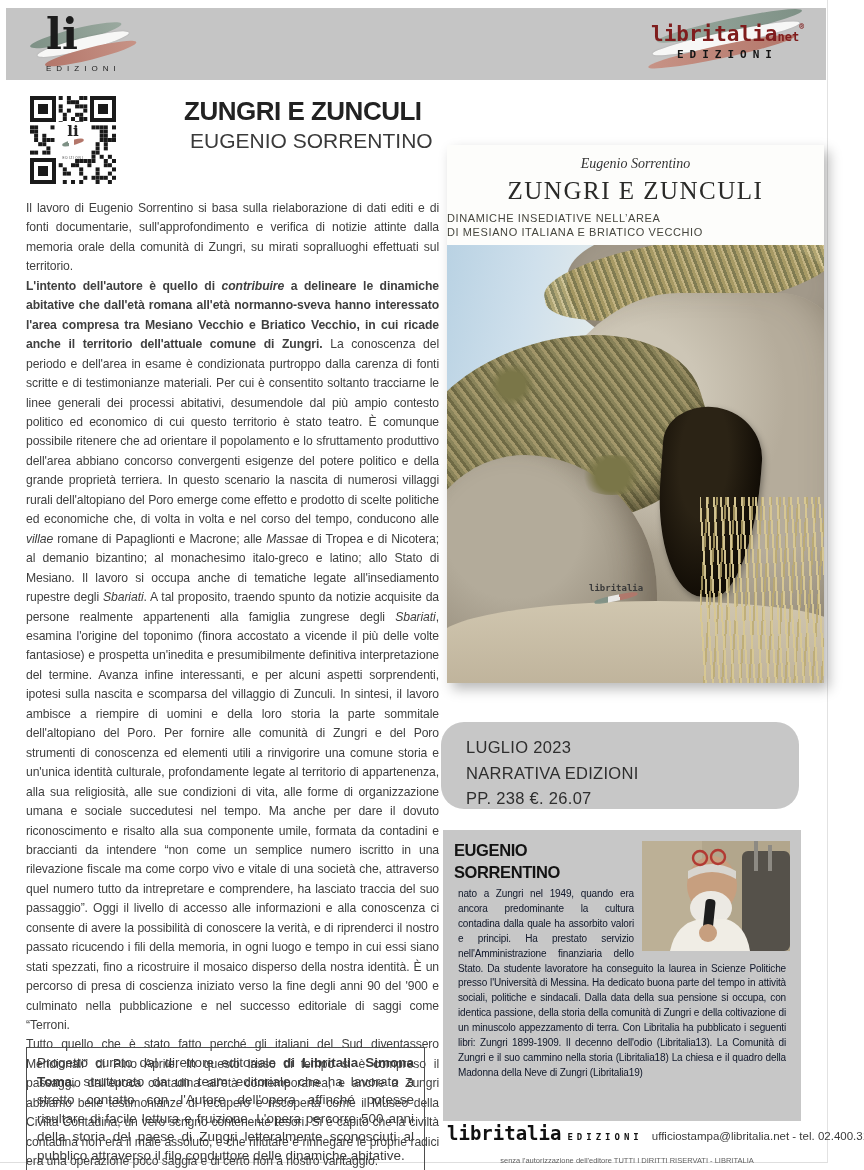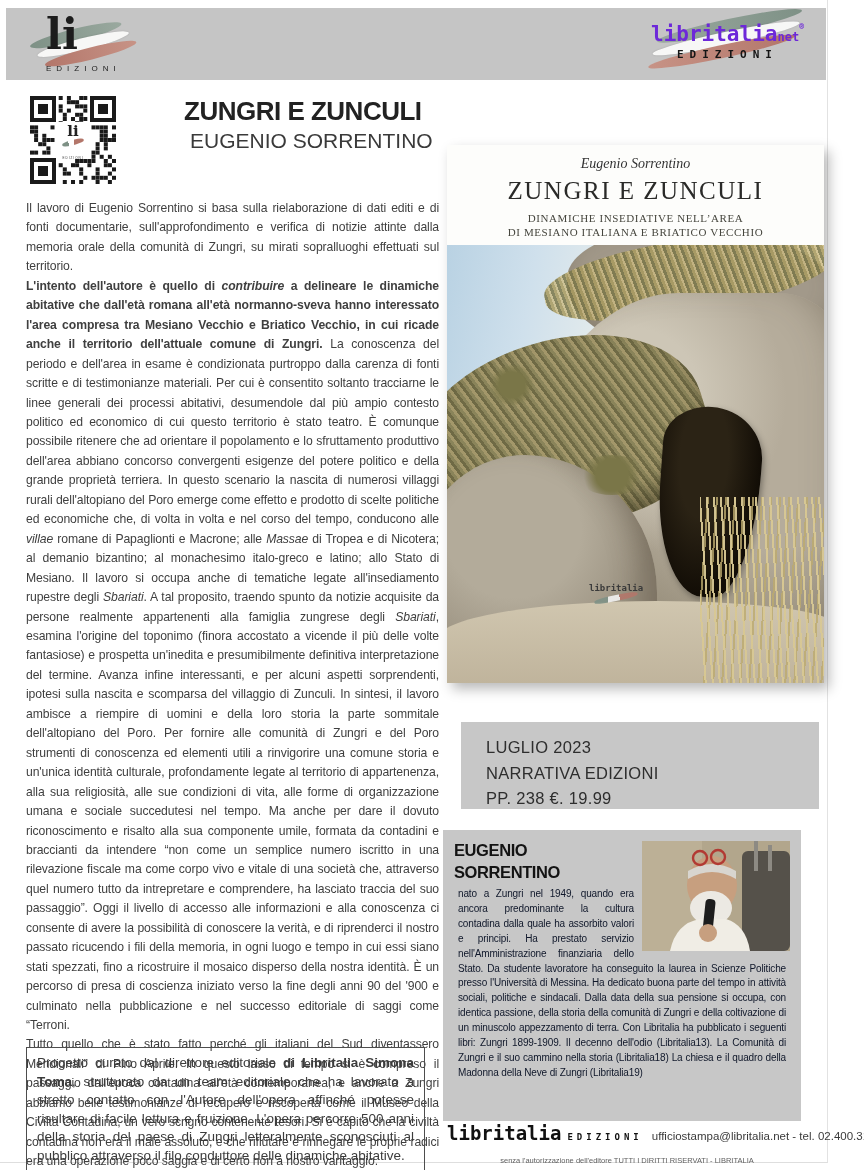--- a/index.html
+++ b/index.html
@@ -16,21 +16,21 @@
   .logo-left .swoosh .w{left:5px;top:13px;width:94px;height:12px;background:#f7f7f6;box-shadow:0 0 2px rgba(0,0,0,.15);}
   .logo-left .swoosh .r{left:10px;top:24px;width:94px;height:12px;background:linear-gradient(90deg,var(--flagRed,#b3766a),#c79386);}
   .logo-left .mark{position:absolute;left:16px;top:0px;font-family:"DejaVu Serif",serif;font-weight:700;font-size:42px;line-height:46px;color:#1c1c1c;}
   .logo-left .sub{position:absolute;left:16px;top:52px;font-size:8px;letter-spacing:5px;color:#1c1c1c;}
 
   .logo-right{position:absolute;right:8px;top:6px;width:175px;height:62px;}
   .logo-right .swoosh{left:2px;top:6px;width:162px;height:46px;transform:rotate(-12deg);}
   .logo-right .swoosh .g{left:14px;top:0;width:148px;height:14px;background:linear-gradient(90deg,#9aa99f,var(--flagGreen,#7e9186));}
   .logo-right .swoosh .w{left:7px;top:12px;width:150px;height:13px;background:#f7f7f6;box-shadow:0 0 2px rgba(0,0,0,.15);}
   .logo-right .swoosh .r{left:0;top:24px;width:150px;height:13px;background:linear-gradient(90deg,#c79386,var(--flagRed,#b3766a));}
-  .logo-right .line1{position:absolute;left:8px;top:8px;font-family:"DejaVu Sans Mono",monospace;font-weight:700;color:#6d28d9;}
+  .logo-right .line1{position:absolute;left:8px;top:8px;font-family:"DejaVu Sans Mono",monospace;font-weight:700;color:#7f1d1d;}
   .logo-right .line1 .big{font-size:21px;}
   .logo-right .line1 .net{font-size:12px;}
   .logo-right .line1 .reg{font-size:8px;vertical-align:top;}
   .logo-right .sub{position:absolute;left:34px;top:34px;font-family:"DejaVu Sans Mono",monospace;font-weight:700;font-size:11px;letter-spacing:6px;color:#151515;}
 
   
   .qr{position:absolute;left:28px;top:94px;width:90px;height:92px;background:#fff;}
   .qr svg{position:absolute;left:0;top:0;}
   .qr .finder{position:absolute;width:26px;height:26px;border:4px solid #1a1a1a;box-sizing:border-box;background:#fff;}
   .qr .finder i{position:absolute;left:4px;top:4px;width:10px;height:10px;background:#1a1a1a;display:block;}
@@ -49,37 +49,37 @@
   .body-col{position:absolute;left:26px;top:199px;width:413px;font-size:12.2px;line-height:19.45px;letter-spacing:-0.1px;text-align:justify;color:var(--text,#3f3f3f);}
   .body-col p{margin:0;}
 
   .project-box{position:absolute;left:26px;top:1047px;width:399px;box-sizing:border-box;border:1.5px solid #4d4d4d;padding:6px 10px 8px 10px;font-size:13.5px;line-height:18.6px;text-align:justify;color:#3c3c3c;}
   .project-box p{margin:0;}
 
   
   .cover{position:absolute;left:447px;top:145px;width:377px;height:538px;background:#fdfdfb;box-shadow:5px 6px 12px rgba(0,0,0,.28);}
   .cover .c-author{margin-top:11px;text-align:center;font-family:"Liberation Serif",serif;font-style:italic;font-size:14px;color:#333;}
   .cover .c-title{margin-top:5px;text-align:center;font-family:"Liberation Serif",serif;font-size:25px;letter-spacing:1.5px;color:#2a2a28;}
-  .cover .c-sub{margin-top:6px;text-align:center;font-family:Liberation Serif, serif;font-size:11px;letter-spacing:0.6px;line-height:14px;color:#46463e;}
+  .cover .c-sub{margin-top:6px;text-align:left;font-family:Liberation Sans, sans-serif;font-size:11px;letter-spacing:0.6px;line-height:14px;color:#46463e;}
   .photo{position:absolute;left:0;top:100px;width:377px;height:438px;overflow:hidden;background:linear-gradient(100deg,var(--sky,#b9d2e3) 0%,#cfe0ec 20%,#e9eeec 42%,#f6f2e7 60%,#efe9da 100%);}
   .photo .rock-main{position:absolute;left:84px;top:48px;width:330px;height:420px;border-radius:45% 25% 30% 35%;background:radial-gradient(circle at 30% 25%,#cdc6b6 0 18%,transparent 40%),radial-gradient(circle at 70% 30%,#b5ac9b 0 35%,transparent 60%),radial-gradient(circle at 55% 70%,#978e7b 0 45%,transparent 75%),#a89f8e;box-shadow:inset -18px -20px 40px rgba(60,50,35,.35);}
   .photo .rock-top{position:absolute;left:120px;top:-16px;width:270px;height:130px;border-radius:40% 55% 45% 60%;background:radial-gradient(circle at 40% 60%,#b9b09e 0 40%,transparent 70%),#a29ا;background-color:#a2998a;box-shadow:inset 0 -12px 24px rgba(80,70,50,.3);}
   .photo .grass-top{position:absolute;left:96px;top:-6px;width:300px;height:74px;border-radius:50% 40% 60% 50%;background:repeating-linear-gradient(78deg,rgba(122,118,72,.85) 0 3px,rgba(168,154,94,.85) 3px 6px,rgba(201,184,127,.8) 6px 8px);transform:rotate(-9deg);}
   .photo .ridge{position:absolute;left:-40px;top:96px;width:300px;height:190px;border-radius:50% 50% 35% 35%;transform:rotate(-17deg);background:repeating-linear-gradient(70deg,#6f6a45 0 3px,#8a845a 3px 6px,#a3976a 6px 9px);box-shadow:inset 0 -14px 22px rgba(40,35,20,.4);}
   .photo .rock-left{position:absolute;left:-30px;top:210px;width:240px;height:250px;border-radius:45% 55% 40% 40%;background:radial-gradient(circle at 40% 30%,#b3ab9a 0 30%,transparent 60%),#9a9180;box-shadow:inset -14px -16px 30px rgba(60,50,35,.35);}
   .photo .cave{position:absolute;left:212px;top:162px;width:100px;height:190px;transform:rotate(4deg);border-radius:52% 60% 45% 55% / 22% 30% 78% 66%;background:radial-gradient(ellipse at 42% 28%,#2b2315 0 30%,var(--cave,#120d06) 70%);box-shadow:2px 3px 6px rgba(0,0,0,.35);}
   .photo .sand{position:absolute;left:-10px;bottom:-14px;width:400px;height:96px;border-radius:55% 45% 0 0/40% 26% 0 0;background:linear-gradient(#d0c6af,#bdb199);}
   .photo .grass-right{position:absolute;right:-6px;bottom:-4px;width:130px;height:190px;background:repeating-linear-gradient(86deg,transparent 0 5px,rgba(216,200,148,.95) 5px 7px),repeating-linear-gradient(94deg,transparent 0 7px,rgba(188,170,110,.8) 7px 9px);}
   .photo .tuft{position:absolute;width:70px;height:40px;border-radius:50%;background:radial-gradient(circle,#7a7648 0 40%,transparent 70%);}
   .photo .wm{position:absolute;left:142px;top:332px;text-align:center;}
   .photo .wm .t{font-family:"DejaVu Sans Mono",monospace;font-weight:700;font-size:9px;color:#3a3a3a;}
   .photo .wm .b{display:block;width:44px;height:6px;margin:0 auto;background:linear-gradient(100deg,var(--flagGreen,#7e9186) 32%,#f2f2f2 32% 58%,var(--flagRed,#b3766a) 58%);transform:rotate(-12deg);border-radius:40%;opacity:.9;}
 
   
-  .pubinfo{position:absolute;left:461px;top:722px;width:358px;height:87px;box-sizing:border-box;background:var(--box,#c7c7c7);padding:13px 0 0 25px;}
+  .pubinfo{position:absolute;left:441px;top:722px;width:358px;height:87px;box-sizing:border-box;background:var(--box,#c7c7c7);padding:13px 0 0 25px;border-radius:23px;}
   .pubinfo div{font-size:16.5px;line-height:25.5px;letter-spacing:.3px;color:#2e2e2e;}
 
   
   .author-box{position:absolute;left:443px;top:830px;width:358px;height:291px;box-sizing:border-box;background:var(--box,#c7c7c7);padding:9px 11px;overflow:hidden;}
   .author-box .portrait{float:right;width:148px;height:110px;margin:2px 0 5px 8px;background:#b3a78c;}
   .author-box h3{margin:0 0 4px 0;font-size:16.5px;line-height:22px;letter-spacing:-0.4px;color:#131313;font-weight:700;}
   .author-box p{margin:4px;font-size:10px;line-height:14.9px;letter-spacing:-0.15px;text-align:justify;color:#0f172a;}
 
   
   .footer{position:absolute;left:447px;top:1122px;width:366px;}
@@ -268,21 +268,21 @@
       <div class="wm">
         <span class="t">libritalia</span>
         <span class="b"></span>
       </div>
     </div>
   </div>
 
   <div class="pubinfo">
     <div>LUGLIO 2023</div>
     <div>NARRATIVA EDIZIONI</div>
-    <div>PP. 238 €. 19.99</div>
+    <div>PP. 238 €. 26.07</div>
   </div>
 
   <div class="author-box">
     <svg class="portrait" width="148" height="110" viewBox="0 0 148 110">
       <rect width="148" height="110" fill="#b2a68c"></rect>
       <rect x="0" y="0" width="60" height="110" fill="#bcb096"></rect>
       <rect x="100" y="10" width="48" height="100" fill="#55514a" rx="6"></rect>
       <rect x="112" y="0" width="4" height="30" fill="#8d8a83"></rect>
       <rect x="126" y="4" width="4" height="26" fill="#8d8a83"></rect>
       <ellipse cx="70" cy="44" rx="25" ry="29" fill="#c79f7f"></ellipse>

